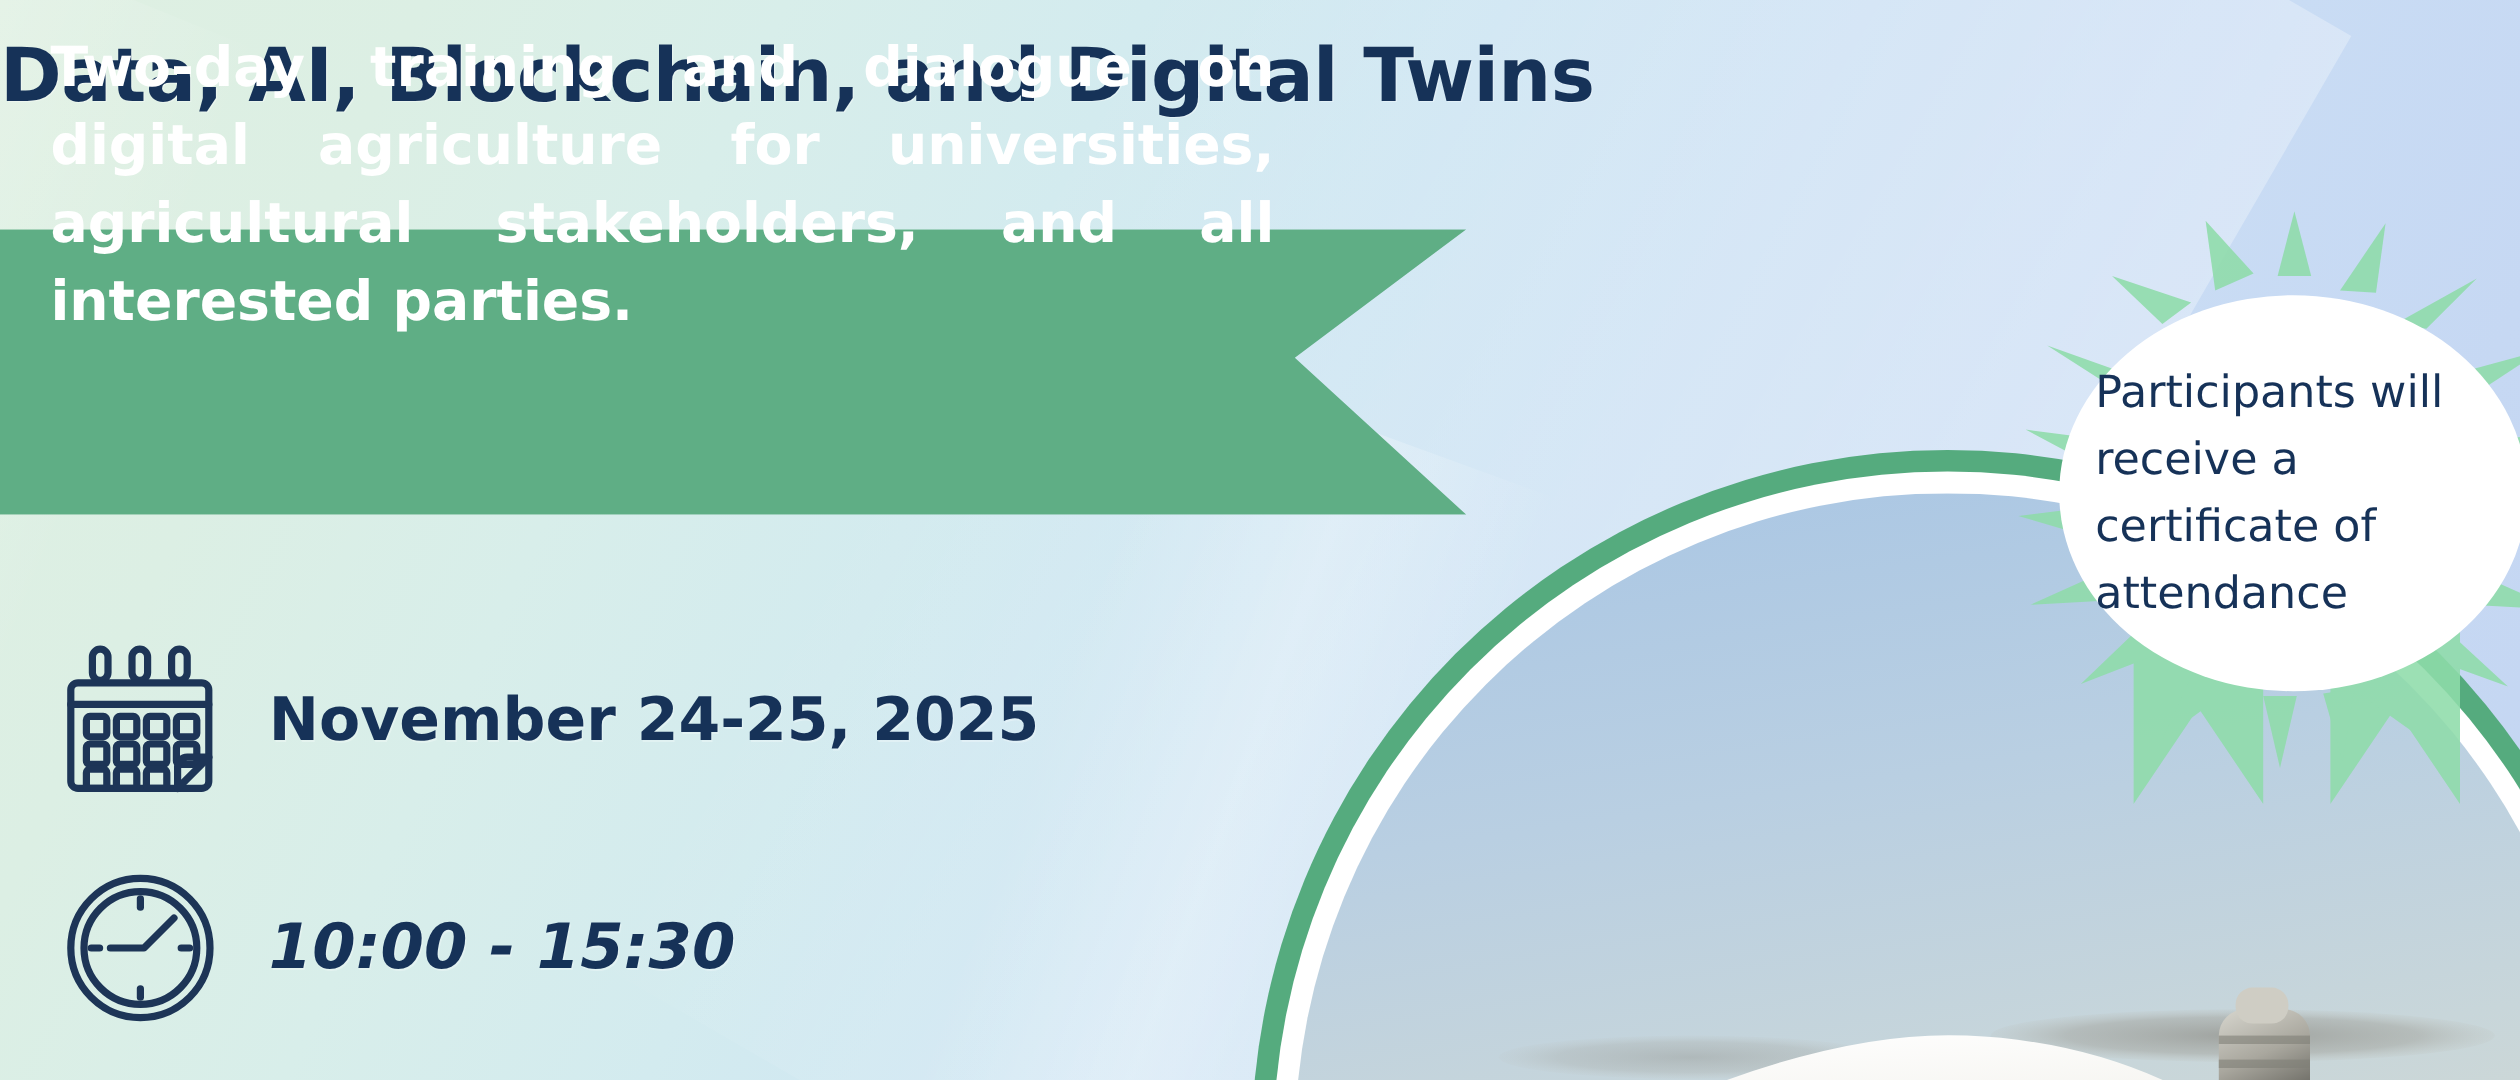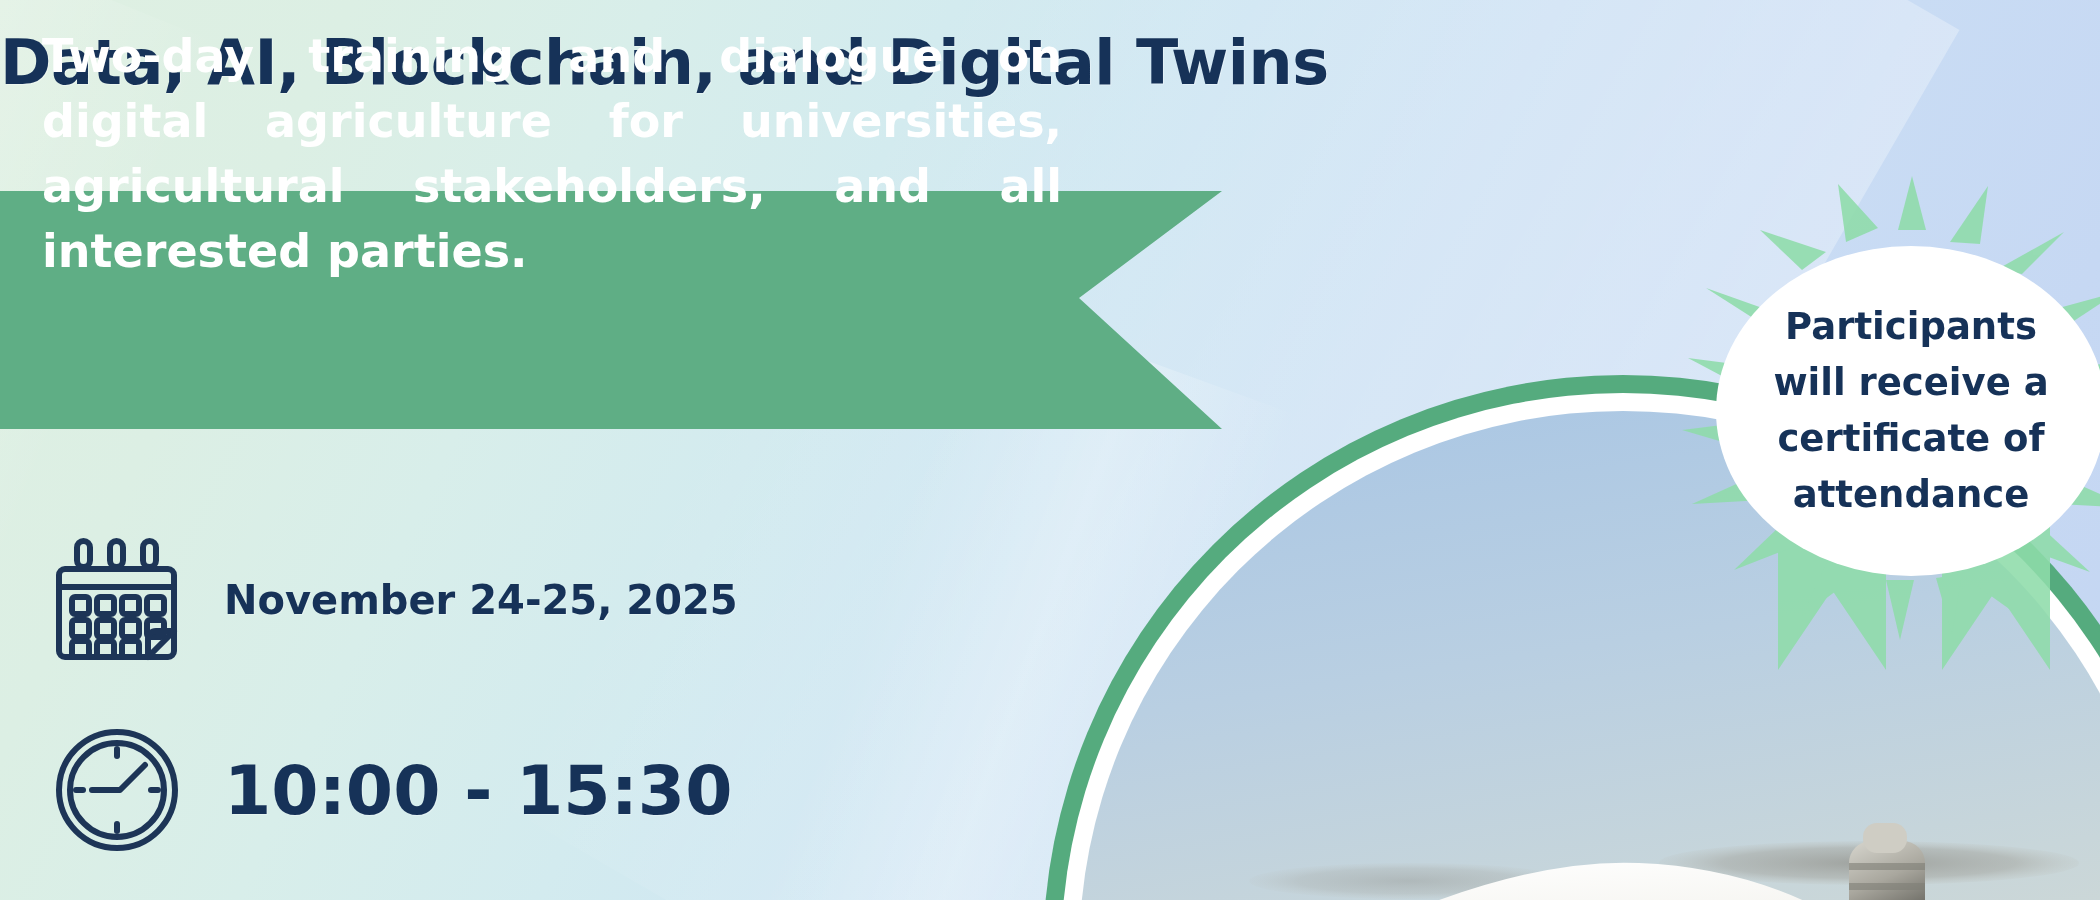--- a/index.html
+++ b/index.html
@@ -106,26 +106,26 @@
 
   .detail-icon {
     width: 130px;
     height: 130px;
     flex: 0 0 130px;
     display: block;
   }
   .detail-label {
     margin-left: 42px;
     color: #163258;
-    font-size: 40px;
+    font-size: 50px;
     font-weight: bold;
     white-space: nowrap;
     text-shadow: 1px 1px 0 rgba(255,255,255,0.30);
   }
-  .detail-row.time .detail-label { font-size: 68px; }
+  .detail-row.time .detail-label { font-size: 52px; font-style: italic; }
 
   
   .photo-frame {
     position: absolute;
     left: 1043px;
     top: 375px;
     width: 1160px;
     height: 1160px;
     border-radius: 50%;
     background: #55ab7e;
@@ -167,23 +167,23 @@
     width: 390px; height: 330px;
     border-radius: 50%;
     background: #ffffff;
     display: flex;
     align-items: center;
     justify-content: center;
   }
   .badge-text {
     color: #163258;
     font-size: 37px;
-    font-weight: bold;
+    font-weight: normal;
     line-height: 1.52;
-    text-align: center;
+    text-align: left;
     width: 330px;
   }
 </style>
 </head>
 <body>
 
 <div class="banner">
 
   <div class="bg-sheen-a"></div>
   <div class="bg-sheen-b"></div>

